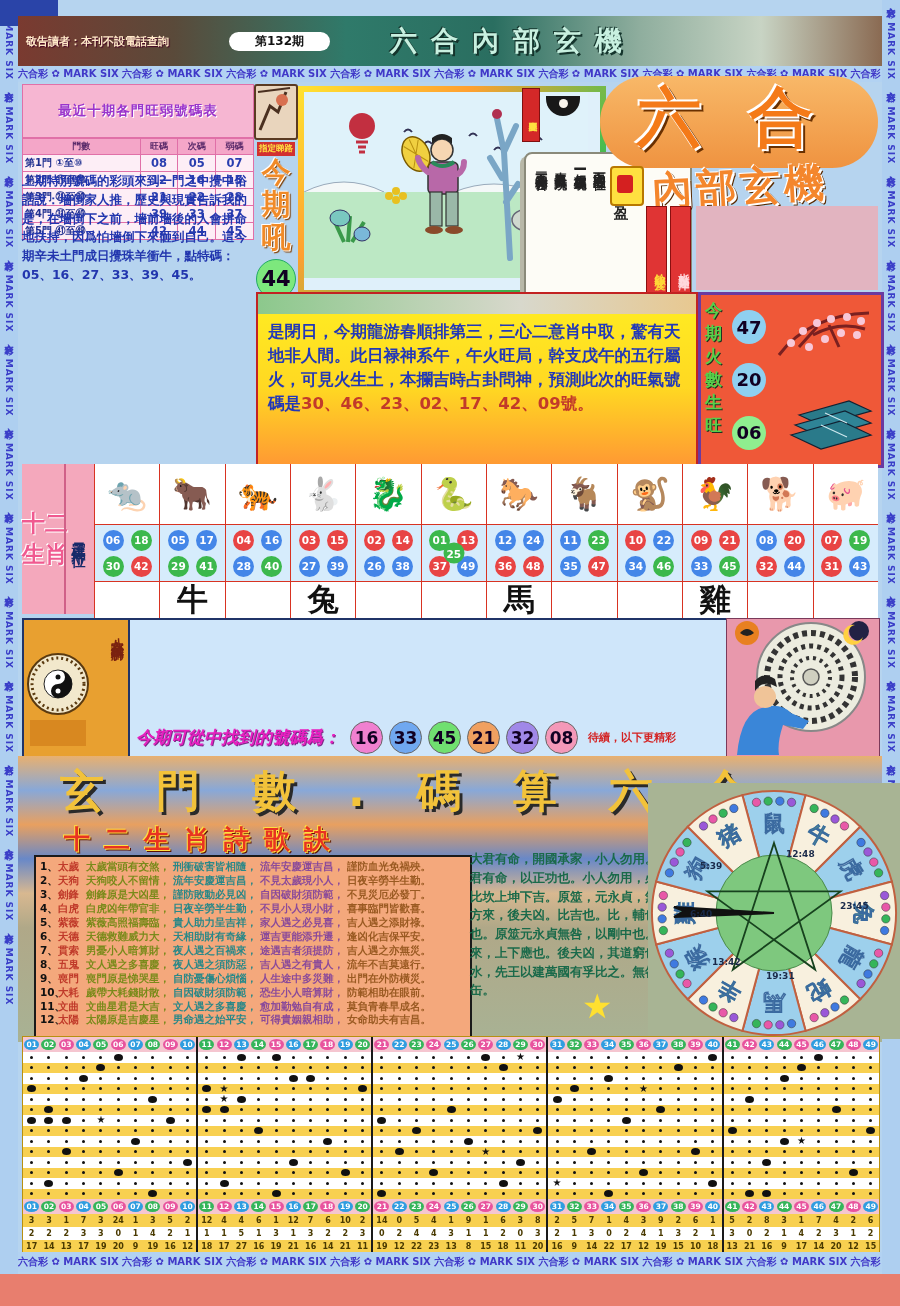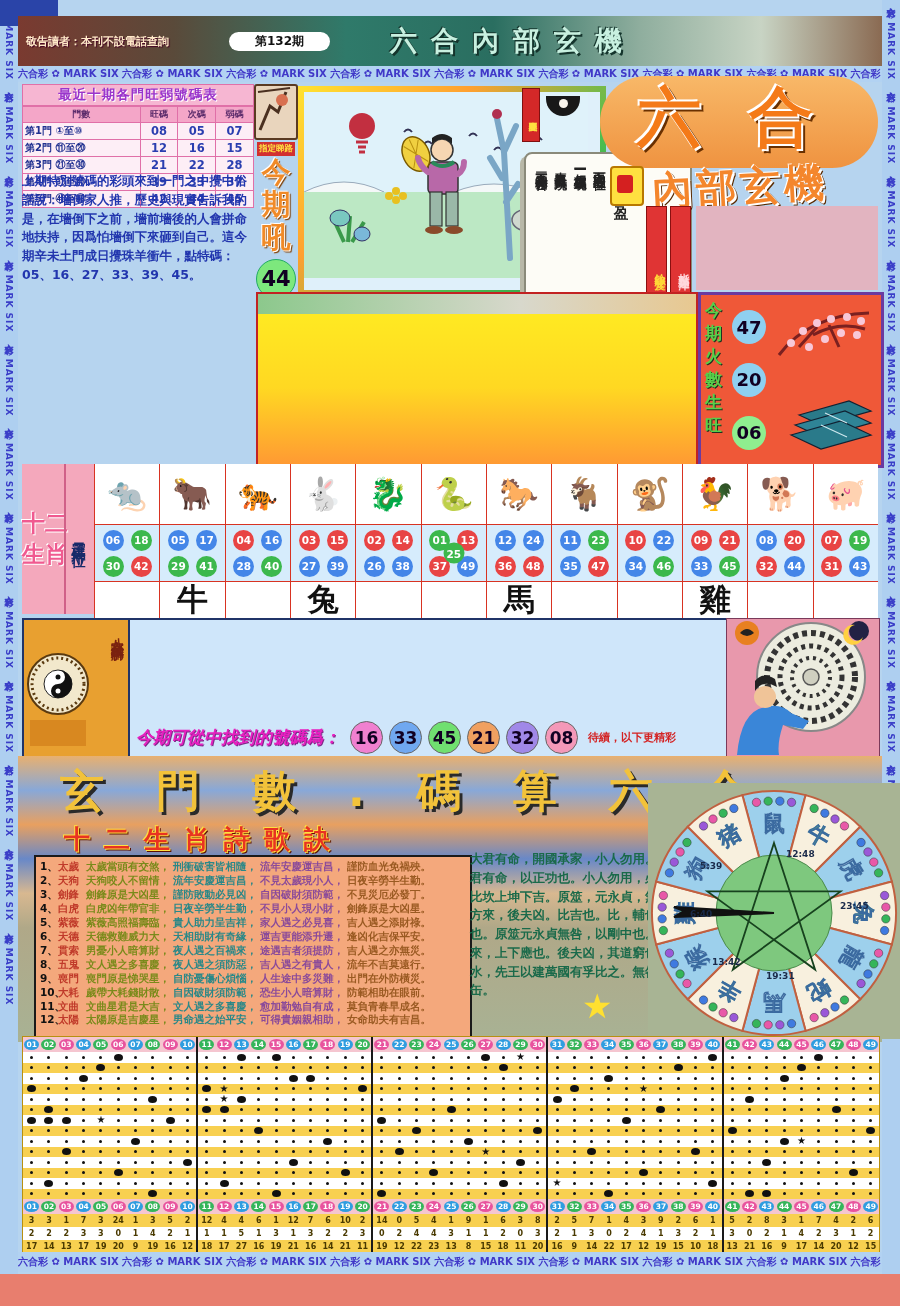--- a/index.html
+++ b/index.html
@@ -10,21 +10,21 @@
   .hborder{left:18px;width:864px;height:16px;background:#b2d2f2;color:#4038c8;font-size:10px;font-weight:bold;line-height:16px;white-space:nowrap;overflow:hidden;}
   
   #banner{left:18px;top:16px;width:864px;height:50px;background:linear-gradient(90deg,#7a3a30 0%,#5a4a3a 18%,#2f7a6a 38%,#2a6e60 55%,#8fae9e 72%,#c8d4c4 86%,#8a6a52 100%);display:flex;align-items:center;}
   #banner .notice-left{color:#ffe9c8;font-size:11px;font-weight:bold;margin-left:8px;white-space:nowrap;text-shadow:1px 1px 1px #402;}
   #banner .issue-pill{background:#fff;border-radius:10px;padding:1px 26px;font-size:12px;font-weight:bold;color:#111;margin-left:60px;white-space:nowrap;}
   #banner .main-title{color:#c8f0e0;font-size:27px;font-weight:bold;letter-spacing:14px;margin-left:60px;white-space:nowrap;text-shadow:2px 2px 0 #14342c,-1px -1px 0 #14342c;}
   #banner .notice-right{background:#cfe0d4;color:#101820;font-size:9.5px;font-weight:bold;line-height:1.45;padding:3px 6px;margin-left:24px;width:218px;}
   #corner-blue{left:0;top:0;width:58px;height:26px;background:#2a44a8;}
   
   #hot-table{left:22px;top:84px;width:232px;}
-  #hot-table .ht-title{background:#f6b6d2;color:#9a35cc;font-size:13.5px;font-weight:bold;text-align:center;letter-spacing:1px;text-shadow:1px 1px 0 #fff;padding:1px 0;border:1px solid #e070a8;}
+  #hot-table .ht-title{background:#f6b6d2;color:#9a35cc;font-size:13.5px;font-weight:bold;text-align:center;letter-spacing:1px;text-shadow:1px 1px 0 #fff;padding:17px 0;border:1px solid #e070a8;}
   #hot-table table{border-collapse:collapse;width:100%;background:#fdeef6;}
   #hot-table th{background:#f4a6c8;font-size:9px;color:#5a2a6a;padding:1px;border:1px solid #e070a8;}
   #hot-table td{border:1px solid #e070a8;font-size:11.5px;font-weight:bold;color:#2a3eb0;text-align:center;padding:1px 2px;}
   #hot-table td.door{font-size:10px;text-align:left;color:#203090;white-space:nowrap;}
   
   #commentary{left:22px;top:172px;width:232px;height:118px;color:#2236ae;font-size:12.5px;font-weight:bold;line-height:1.5;}
   
   #roar{left:254px;top:84px;width:44px;display:flex;flex-direction:column;align-items:center;}
   #roar .hand-box{width:40px;height:52px;background:#e9d5bd;border:2px solid #5a3a22;border-radius:3px;}
   #roar .tag{background:#d23030;color:#ffe040;font-size:8.5px;font-weight:bold;white-space:nowrap;padding:1px 2px;margin-top:2px;}
@@ -254,20 +254,21 @@
 <div class="abs" id="mast-pill"></div>
 <div class="abs" id="mast-main">六合</div>
 <div class="abs" id="mast-sub">內部玄機</div>
 <div class="abs" id="seal"></div>
 <div class="abs vstrip" id="strip-left">鈴印秘笈</div>
 <div class="abs vstrip" id="strip-right">指點迷津</div>
 <div class="abs" id="pink-blank"></div>
 
 <div class="abs" id="fire-box">
   <div class="topbar"></div>
+  <div class="txt"><span>是閉日，今期龍游春順排第三，三心二意肖中取，驚有天地非人間。此日禄神系午，午火旺局，幹支戊午的五行屬火，可見火生土，本攔吉時占卦問神，預測此次的旺氣號碼是</span><span class="nums">30、46、23、02、17、42、09號。</span></div>
 </div>
 
 <div class="abs" id="fire-panel">
   <div class="vlabel" id="fp-label">
       <div>今</div>
       <div>期</div>
       <div>火</div>
       <div>數</div>
       <div>生</div>
       <div>旺</div>
@@ -518,21 +519,21 @@
       <span class="ph p1">謹防敗動必見凶，</span>
       <span class="ph p2">自因破財須防範，</span>
       <span class="ph p3">不見災厄必發丁。</span>
     </div>
     <div class="poem-row">
       <span class="pn">4、</span>
       <span class="pname">白虎</span>
       <span class="ph p0">白虎凶年帶官非，</span>
       <span class="ph p1">日夜辛勞半生勤，</span>
       <span class="ph p2">不見小人現小財，</span>
-      <span class="ph p3">劍鋒原是大凶星。</span>
+      <span class="ph p3">喜事臨門皆歡喜。</span>
     </div>
     <div class="poem-row">
       <span class="pn">5、</span>
       <span class="pname">紫薇</span>
       <span class="ph p0">紫薇高照福壽臨，</span>
       <span class="ph p1">貴人助力呈吉祥，</span>
       <span class="ph p2">家人遇之必見喜，</span>
       <span class="ph p3">吉人遇之添財祿。</span>
     </div>
     <div class="poem-row">

